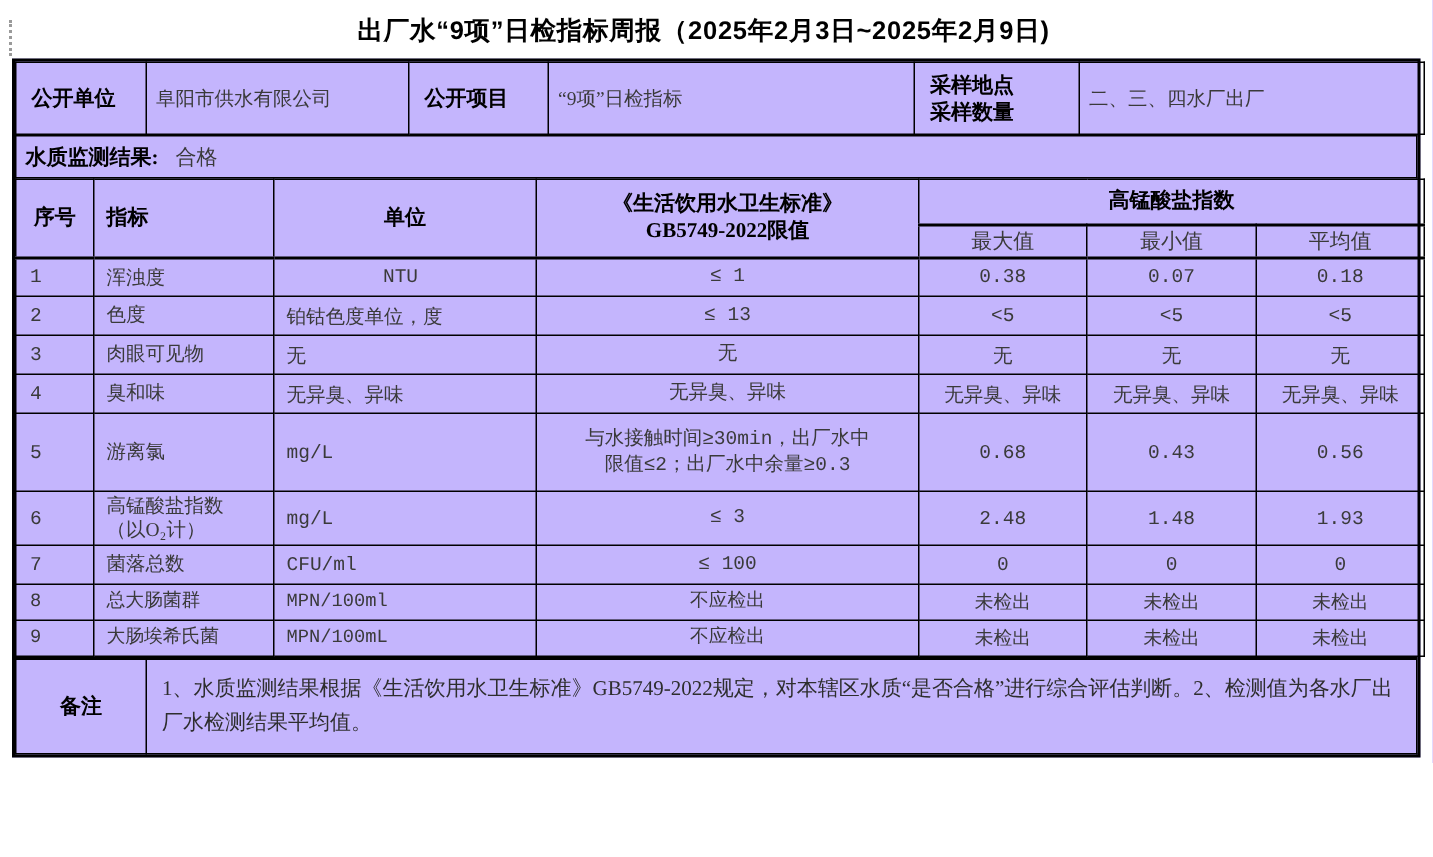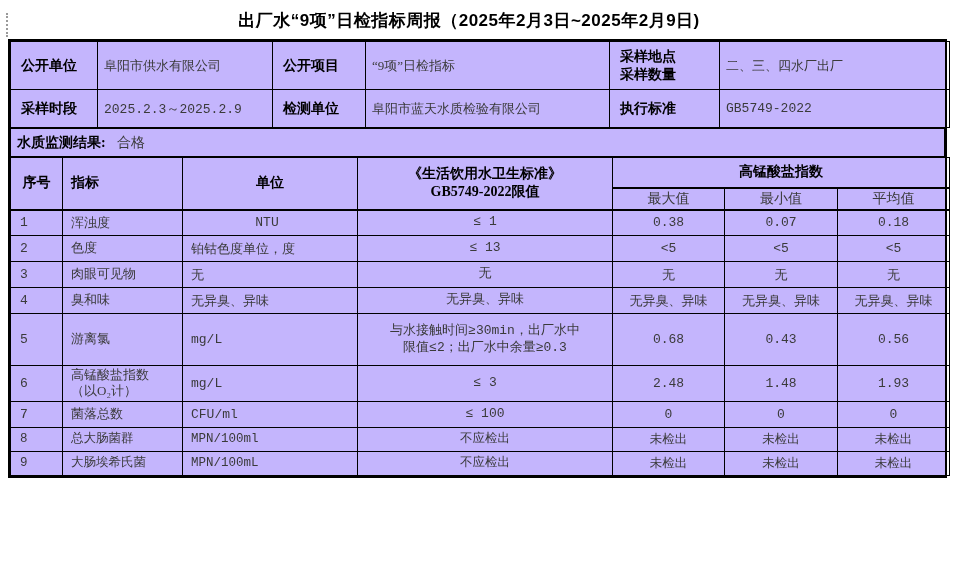--- a/index.html
+++ b/index.html
@@ -81,28 +81,20 @@
     <tbody>
         <tr class="info-a">
       <td class="lbl">公开单位</td>
       <td class="val">阜阳市供水有限公司</td>
       <td class="lbl">公开项目</td>
       <td class="val">“9项”日检指标</td>
       <td class="lbl prewrap">采样地点
 采样数量</td>
       <td class="val">二、三、四水厂出厂</td>
     </tr>
-    <tr class="info-b">
-      <td class="lbl">采样时段</td>
-      <td class="val mono">2025.2.3～2025.2.9</td>
-      <td class="lbl">检测单位</td>
-      <td class="val">阜阳市蓝天水质检验有限公司</td>
-      <td class="lbl">执行标准</td>
-      <td class="val mono">GB5749-2022</td>
-    </tr>
   </tbody>
     </table>
 
   <table>
     <tbody>
         <tr class="result-row">
       <td>
         <span class="lbl">水质监测结果:</span>
         <span class="val">合格</span>
       </td>
@@ -224,14 +216,26 @@
           <td class="c-ind prewrap">大肠埃希氏菌</td>
           <td class="c-unit mono">MPN/100mL</td>
           <td class="c-limit mono prewrap">不应检出</td>
           <td class="c-val mono">未检出</td>
           <td class="c-val mono">未检出</td>
           <td class="c-val mono">未检出</td>
         </tr>
       </tbody>
   </table>
 
+  <table class="remark-table">
+    <colgroup>
+      <col style="width:87px">
+        <col>
+    </colgroup>
+    <tbody>
+        <tr>
+      <td class="lbl remark-label">备注</td>
+      <td class="remark-text">1、水质监测结果根据《生活饮用水卫生标准》GB5749-2022规定，对本辖区水质“是否合格”进行综合评估判断。2、检测值为各水厂出厂水检测结果平均值。</td>
+    </tr>
+  </tbody>
+    </table>
 
 </div>
 
 </body></html>

